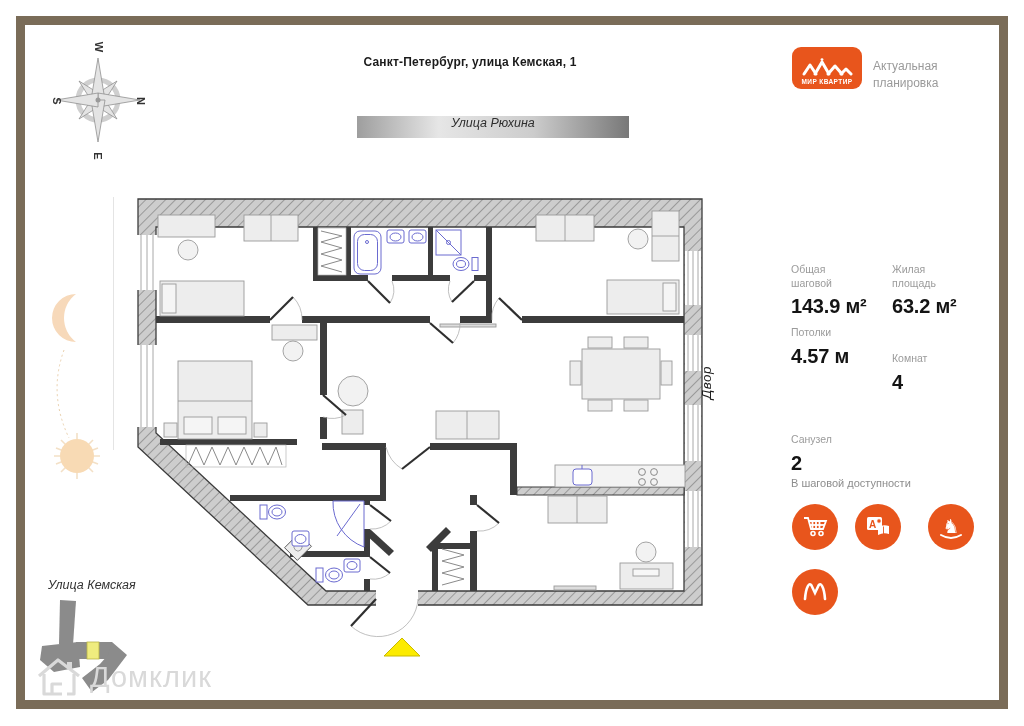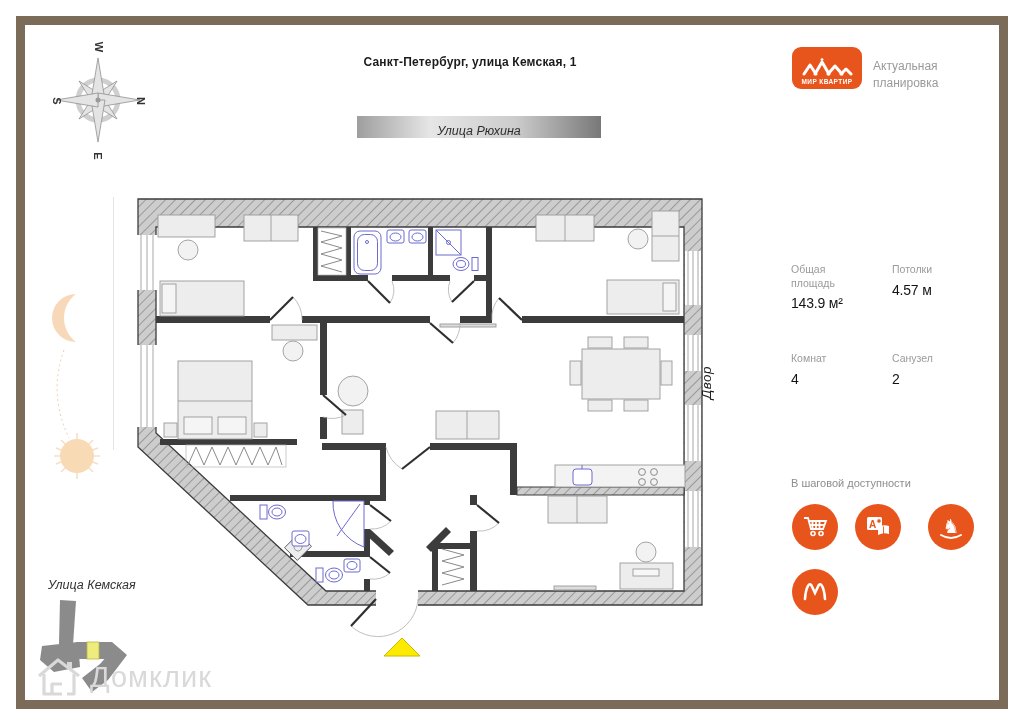--- a/index.html
+++ b/index.html
@@ -2,35 +2,35 @@
 <html><head>
 <meta charset="utf-8">
 <style>
   html,body{margin:0;padding:0;}
   body{width:1024px;height:726px;position:relative;background:#fff;overflow:hidden;
        font-family:"Liberation Sans",sans-serif;color:#1c1c1c;}
   .frame{position:absolute;left:16px;top:16px;right:16px;bottom:17px;
          border:9px solid #7a6c58;pointer-events:none;z-index:4;}
   .page-title{position:absolute;left:240px;top:55px;width:460px;text-align:center;
         font-size:12px;font-weight:bold;color:#1b1b1b;letter-spacing:.2px;}
-  .street-bar{position:absolute;left:357px;top:116px;width:244px;height:22px;
+  .street-bar{position:absolute;left:357px;top:116px;width:272px;height:22px;
         background:linear-gradient(90deg,#9e9e9e 0%,#e6e6e6 30%,#cccccc 65%,#787878 100%);
-        display:flex;align-items:flex-end;justify-content:center;
+        display:flex;align-items:flex-start;justify-content:center;
         font-style:italic;font-size:12.5px;color:#2e2e2e;}
   .logo-box{position:absolute;left:792px;top:47px;width:70px;height:42px;background:#e8551c;
         border-radius:9px;display:flex;flex-direction:column;align-items:center;
         justify-content:flex-end;padding-bottom:4px;box-sizing:border-box;}
   .logo-brand{font-size:6.5px;font-weight:bold;color:#fff;letter-spacing:.4px;}
   .tagline{position:absolute;left:873px;top:58px;font-size:12px;color:#9a9a9a;line-height:1.45;}
   .stats{position:absolute;left:791px;top:263px;width:220px;display:grid;
         grid-template-columns:101px 119px;}
   .stat{overflow:hidden;}
   .stat.r1{height:63px;} .stat.r2{height:59px;} .stat.r3{height:55px;margin-top:26px;}
   .stat-label{font-size:10.5px;color:#9b9b9b;line-height:1.3;width:72px;}
-  .stat-value{font-size:14px;font-weight:normal;color:#141414;margin-top:5px;letter-spacing:-.2px;}
+  .stat-value{font-size:20px;font-weight:bold;color:#141414;margin-top:5px;letter-spacing:-.2px;}
   .nearby-title{position:absolute;left:791px;top:477px;font-size:11px;color:#8d8d8d;}
   .icon-circle{position:absolute;width:46px;height:46px;border-radius:50%;background:#e8551c;
         display:flex;align-items:center;justify-content:center;}
   #ic1{left:792px;top:504px;} #ic2{left:855px;top:504px;}
   #ic3{left:928px;top:504px;} #ic4{left:792px;top:569px;}
   .street-left{position:absolute;left:40px;top:578px;font-style:italic;font-size:12.5px;color:#333;margin-left:8px;}
   .dvor{position:absolute;left:699px;top:366px;writing-mode:vertical-rl;transform:rotate(180deg);
         font-style:italic;font-size:13.5px;color:#1f1f1f;letter-spacing:.5px;}
   .watermark{position:absolute;left:36px;top:656px;display:flex;align-items:center;gap:8px;
         color:#d9d9d9;z-index:5;}
@@ -328,22 +328,26 @@
     </g>
   </g>
 
   <polygon points="272,443 290,461 254,461" fill="#fceb00" stroke="#c9b900" stroke-width="1"></polygon>
 </svg>
 
 <div class="dvor">Двор</div>
 
 <div class="stats">
   <div class="stat r1">
-    <div class="stat-label">Общая площадь</div>
+    <div class="stat-label">Общая шаговой</div>
     <div class="stat-value">143.9 м²</div>
+  </div>
+  <div class="stat r1">
+    <div class="stat-label">Жилая площадь</div>
+    <div class="stat-value">63.2 м²</div>
   </div>
   <div class="stat r2">
     <div class="stat-label">Потолки</div>
     <div class="stat-value">4.57 м</div>
   </div>
   <div class="stat r3">
     <div class="stat-label">Комнат</div>
     <div class="stat-value">4</div>
   </div>
   <div class="stat r3">

